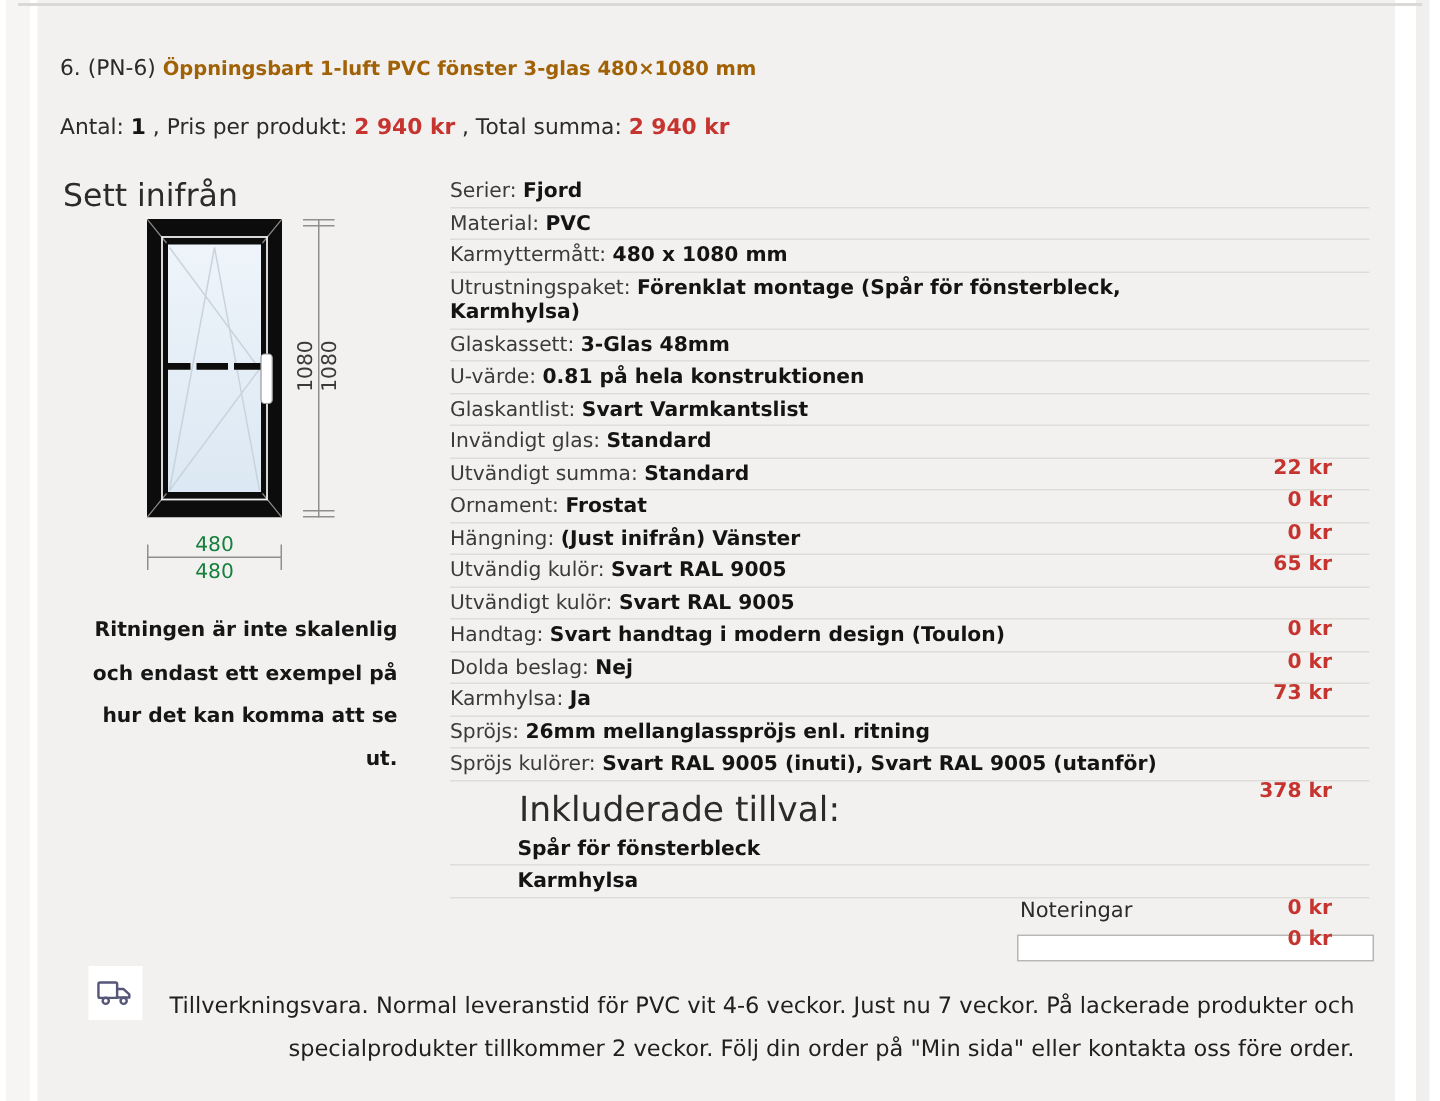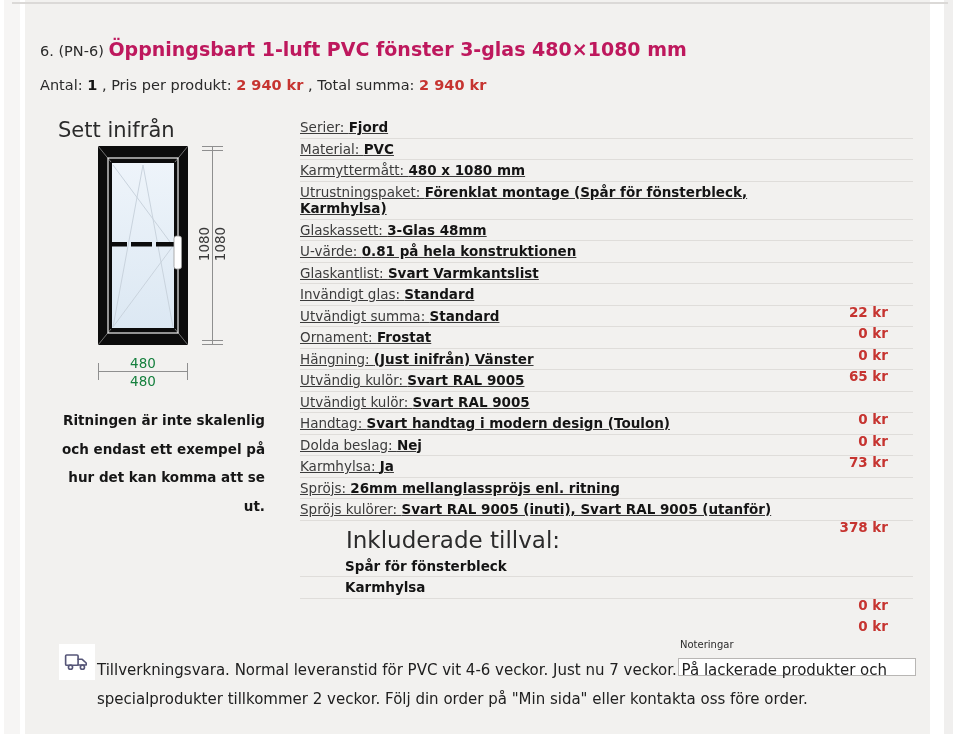--- a/index.html
+++ b/index.html
@@ -8,54 +8,54 @@
 
   .panel { position:absolute; left:25px; top:0; width:905px; height:734px; background:#f2f1ef; }
   .stripe-left { position:absolute; left:4px; top:0; width:16px; height:734px; background:#f6f5f4; }
   .stripe-right { position:absolute; left:944px; top:0; width:9px; height:734px; background:#f0efee; }
   .top-hairline { position:absolute; left:12px; top:2px; width:936px; height:2px; background:#dbd9d7; }
 
   .abs { position:absolute; }
 
   
   .title-line { left:40px; top:38px; font-size:14.5px; color:#2a2a2a; }
-  .title-line b { color:#be185d; font-size:19px; }
+  .title-line b { color:#a16207; font-size:13px; }
   .qty-line { left:40px; top:77px; font-size:14.5px; color:#2a2a2a; }
   .qty-line b { color:#141414; }
   .price-red { color:#c63430; font-weight:bold;margin-top:46px; }
 
   
-  .drawing-heading { left:58px; top:118px; font-size:21px; color:#2b2b2b; }
+  .drawing-heading { left:42px; top:118px; font-size:21px; color:#2b2b2b; }
   .window-svg { left:98px; top:146px; }
   .vdim-line { left:212px; top:146px; width:1px; height:199px; background:#8f8f8f; }
   .vdim-tick { left:202px; width:21px; height:1px; background:#8f8f8f; }
   .vdim-label { left:186px; top:219px; width:52px; height:50px; display:flex; align-items:center; justify-content:center;
                 transform:rotate(-90deg); font-size:13.5px; color:#3a3a3a; white-space:pre; line-height:16px; text-align:center; }
   .hdim-line { left:98px; top:371px; width:90px; height:1px; background:#8f8f8f; }
   .hdim-tick { top:363px; width:1px; height:17px; background:#8f8f8f; }
   .hdim-label { left:98px; width:90px; text-align:center; font-size:13.5px; color:#15803d; }
   .disclaimer { left:33px; top:406px; width:232px; text-align:right; font-weight:bold; font-size:13.5px;
                 line-height:28.5px; color:#161616; white-space:pre-line; }
 
   
   .spec-col { left:300px; top:117px; width:613px; }
   .spec-row { position:relative; border-bottom:1px solid #dfddda; padding:2px 130px 2px 0; font-size:13.5px;
-              line-height:16.5px; color:#3b3b3b;text-decoration:underline; }
+              line-height:16.5px; color:#3b3b3b; }
   .spec-row .spec-value { font-weight:bold; color:#141414; white-space:pre-line; }
   .spec-price { position:absolute; right:25px; top:2px; font-weight:bold; color:#c63430;margin-top:39px; }
   .included-heading { font-size:23px; color:#2b2b2b; padding:6px 0 3px 0;margin-left:46px; }
   .included-row { position:relative; border-bottom:1px solid #dfddda; padding:2px 130px 2px 45px; font-size:13.5px;
                   line-height:16.5px; font-weight:bold; color:#141414; }
-  .notes-label { padding:0 0 6px 380px; font-size:10px; color:#2b2b2b;margin-top:40px; }
+  .notes-label { padding:0 0 6px 380px; font-size:14px; color:#2b2b2b; }
   .notes-input { margin-left:378px; width:238px; height:18px; border:1px solid #b8b6b4; background:#ffffff;
                  font-size:12px; padding:0 4px; outline:none; }
 
   
   .truck-box { left:59px; top:644px; width:36px; height:36px; background:#ffffff; display:flex; align-items:center; justify-content:center; }
-  .footer-text { left:97px; top:656px; width:806px; text-align:left; font-size:15px; line-height:29px;
+  .footer-text { left:97px; top:656px; width:806px; text-align:right; font-size:15px; line-height:29px;
                  color:#202020; white-space:pre-line; }
 </style>
 </head>
 <body>
 
 <div class="panel"></div>
 <div class="stripe-left"></div>
 <div class="stripe-right"></div>
 <div class="top-hairline"></div>
 

